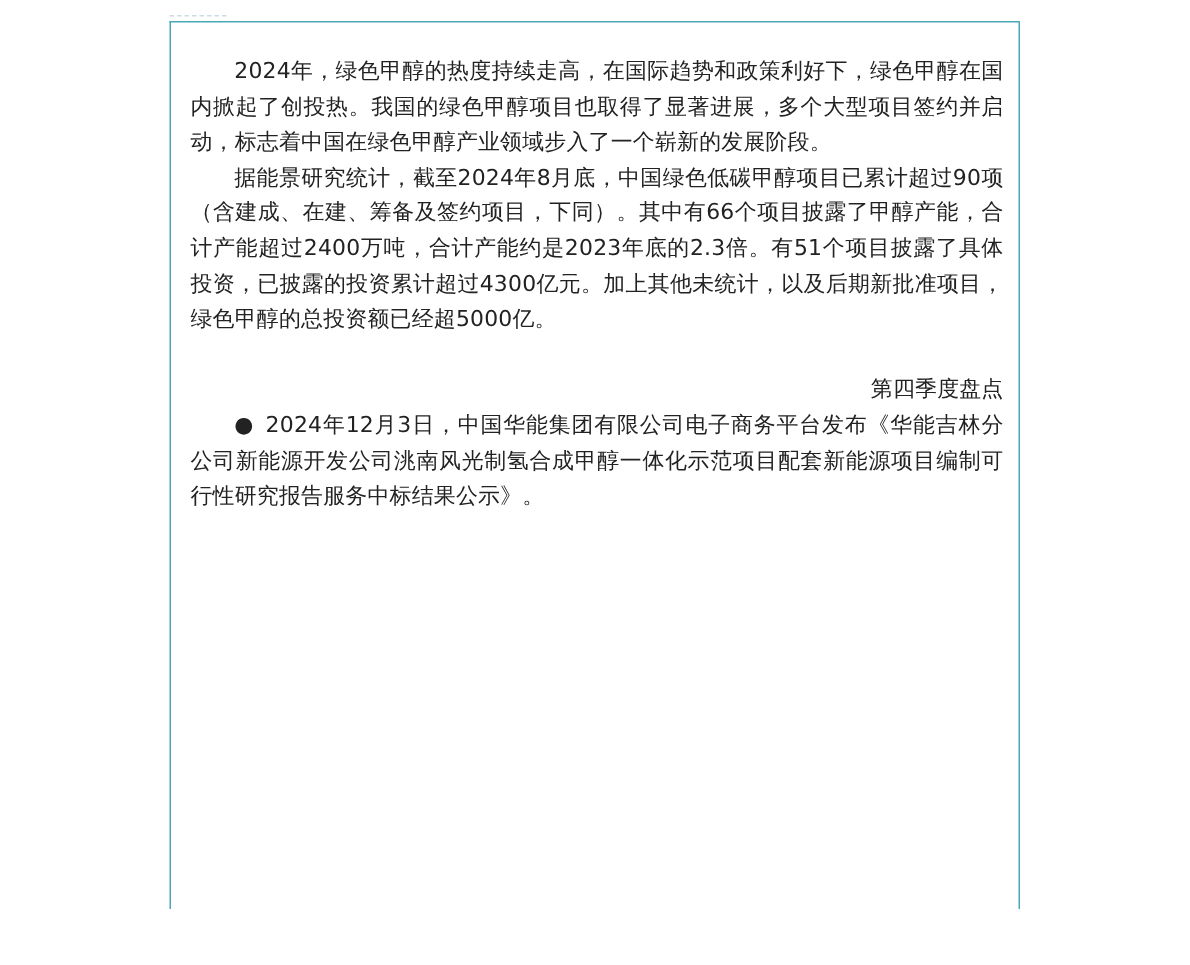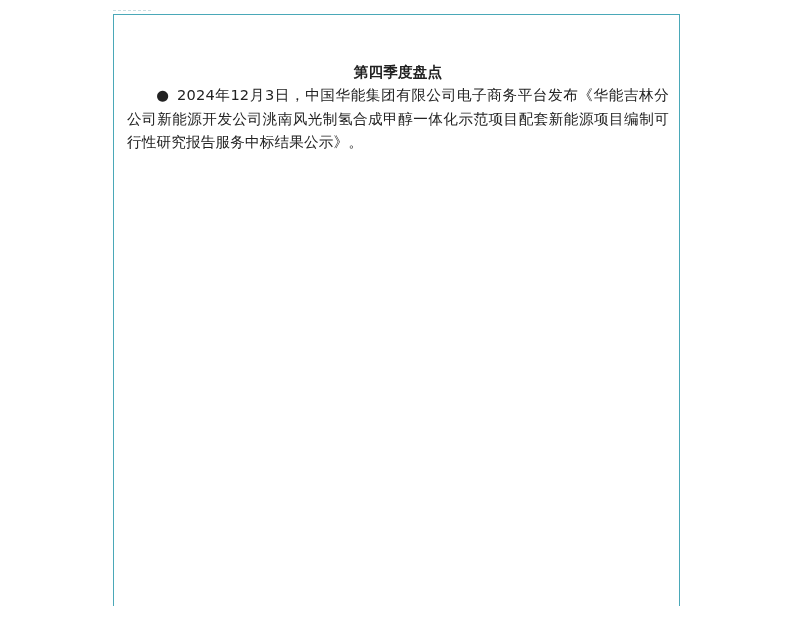--- a/index.html
+++ b/index.html
@@ -43,35 +43,37 @@
       line-height: 23.6px;
       letter-spacing: 0.15px;
     }
     .content p {
       margin: 0;
       text-indent: 2em;
       text-align: justify;
     }
     .content .heading {
       margin-top: 23.6px;
-      text-align: center;
+      text-align: right;
       text-indent: 0;
-      font-weight: bold;
+      font-weight: normal;
     }
     .content .bullet-item {
       text-indent: 2em;
     }
     .bullet {
       display: inline-block;
       text-indent: 0;
       margin-right: 8px;
     }
   </style>
 </head>
 <body>
 
 <div class="frame-top-tick"></div>
 <div class="frame"></div>
 
 <div class="content">
+  <p>2024年，绿色甲醇的热度持续走高，在国际趋势和政策利好下，绿色甲醇在国内掀起了创投热。我国的绿色甲醇项目也取得了显著进展，多个大型项目签约并启动，标志着中国在绿色甲醇产业领域步入了一个崭新的发展阶段。</p>
+  <p>据能景研究统计，截至2024年8月底，中国绿色低碳甲醇项目已累计超过90项（含建成、在建、筹备及签约项目，下同）。其中有66个项目披露了甲醇产能，合计产能超过2400万吨，合计产能约是2023年底的2.3倍。有51个项目披露了具体投资，已披露的投资累计超过4300亿元。加上其他未统计，以及后期新批准项目，绿色甲醇的总投资额已经超5000亿。</p>
   <p class="heading">第四季度盘点</p>
   <p class="bullet-item"><span class="bullet">●</span><span>2024年12月3日，中国华能集团有限公司电子商务平台发布《华能吉林分公司新能源开发公司洮南风光制氢合成甲醇一体化示范项目配套新能源项目编制可行性研究报告服务中标结果公示》。</span></p>
 </div>
 
 </body></html>

